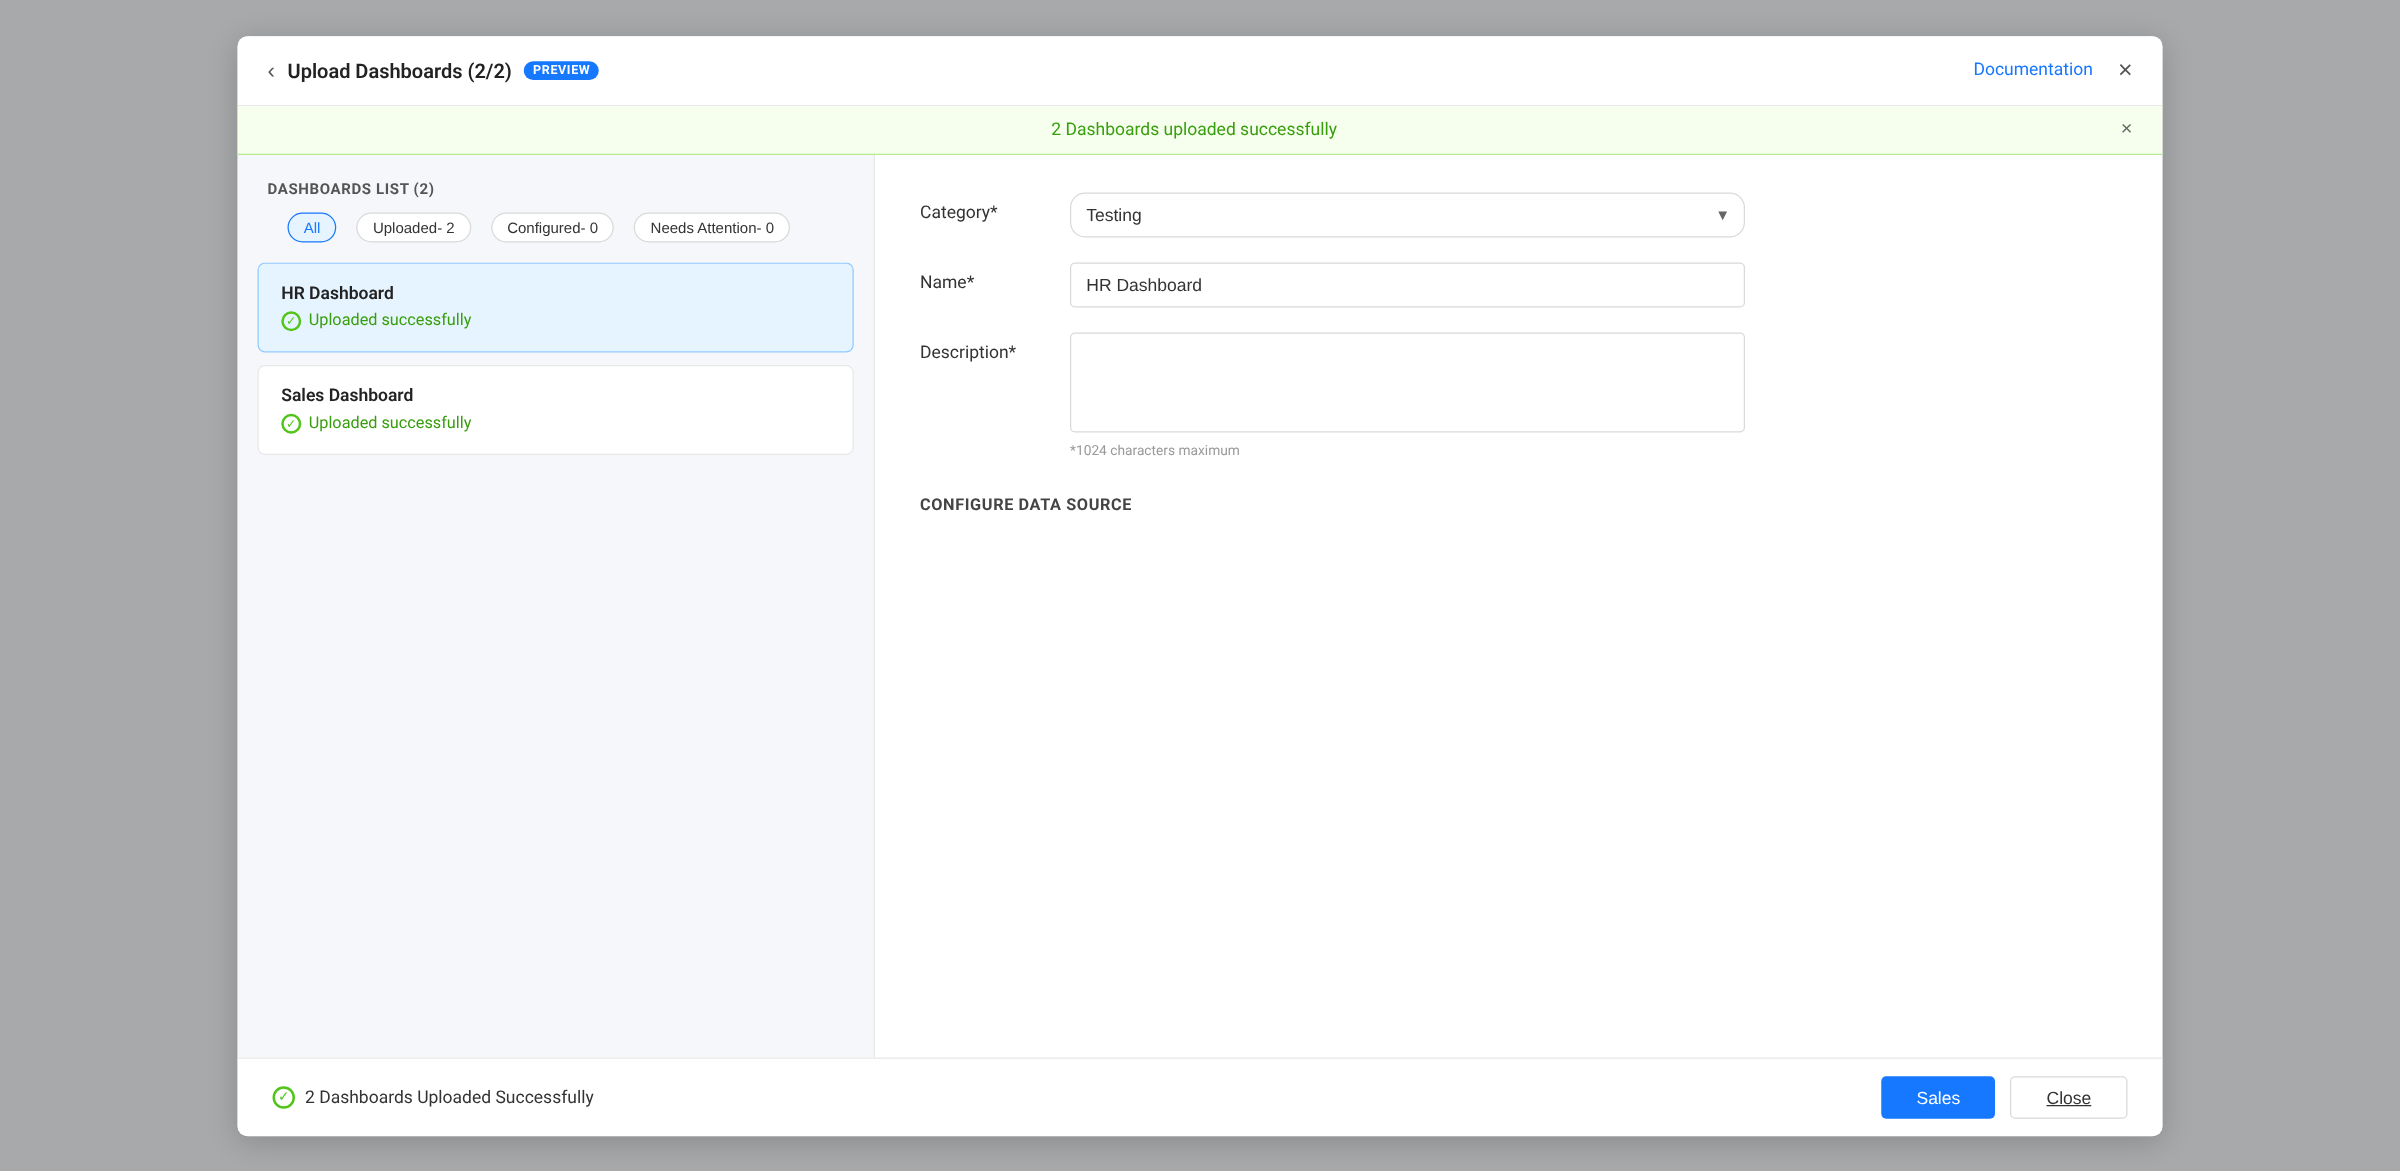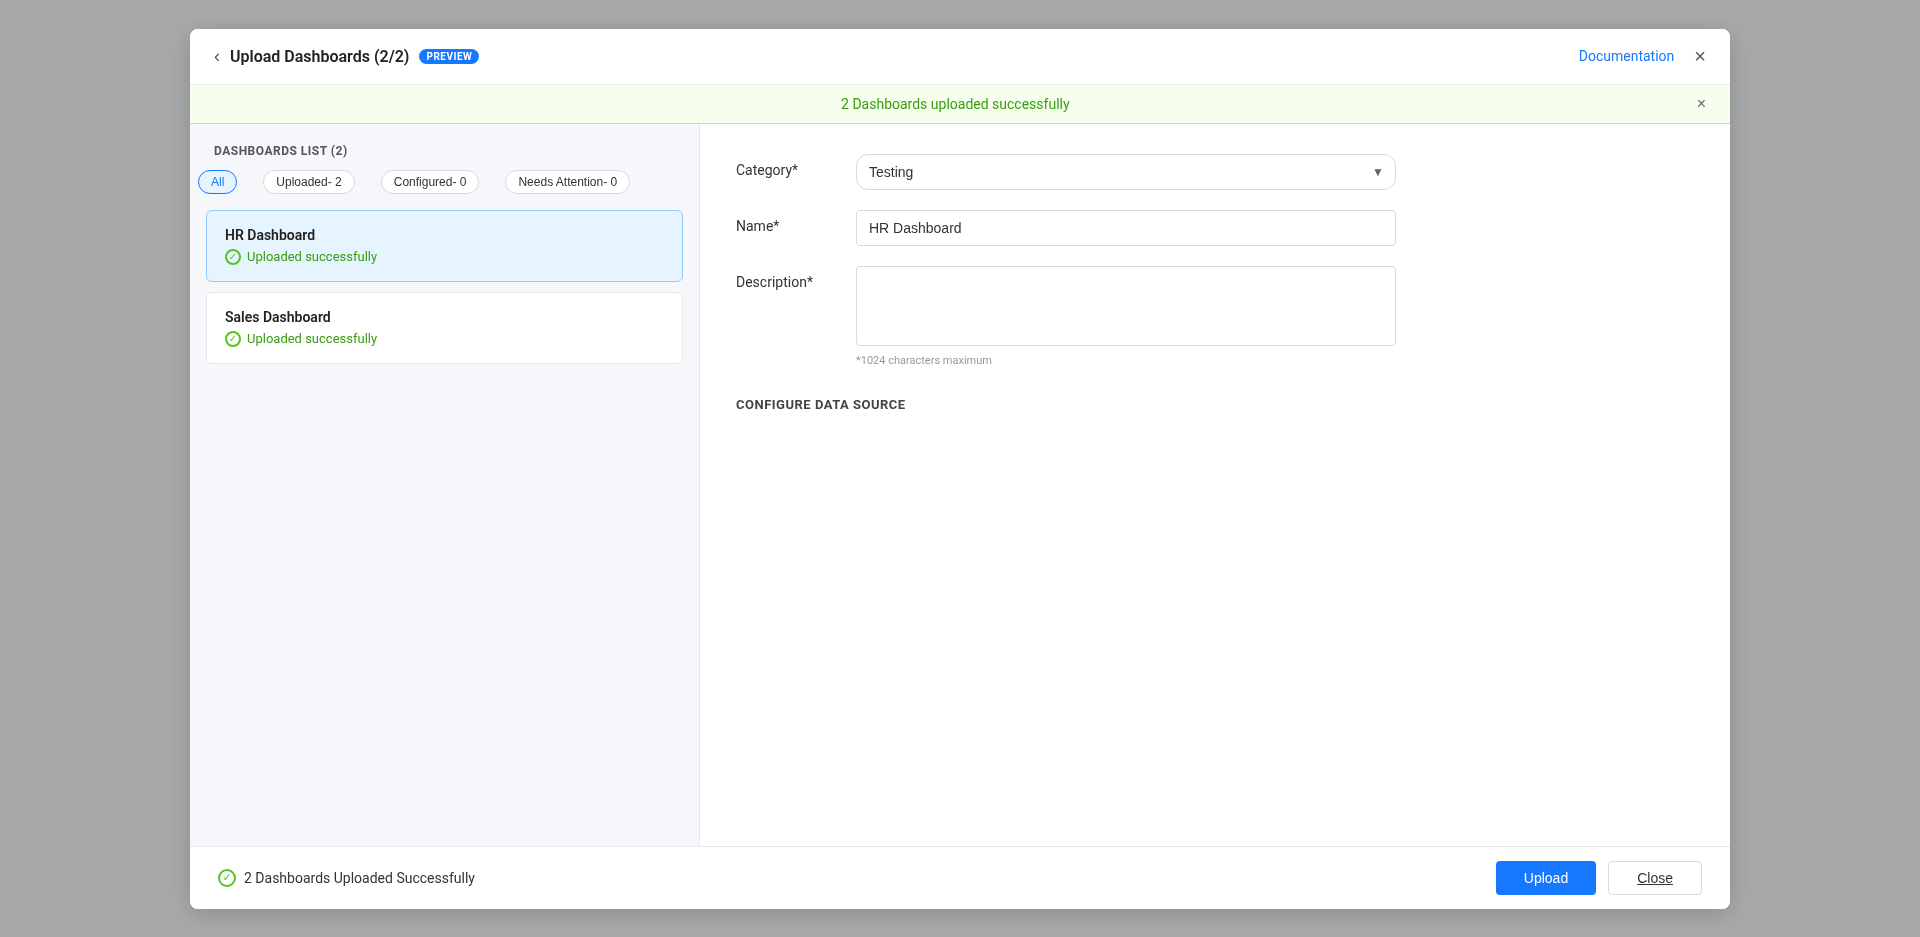--- a/index.html
+++ b/index.html
@@ -127,22 +127,22 @@
     .dashboards-list-header {
       padding: 20px 24px 12px;
       font-size: 12px;
       font-weight: 700;
       color: #555;
       letter-spacing: 0.5px;
     }
     .filter-tabs {
       display: flex;
       align-items: center;
-      gap: 26px;
-      padding: 0 8px 16px;
+      gap: 16px;
+      padding: 0 40px 16px;
     }
     .filter-tab {
       border: 1px solid #d9d9d9;
       border-radius: 14px;
       padding: 4px 12px;
       font-size: 12px;
       cursor: pointer;
       background: #fff;
       color: #333;
     }
@@ -464,18 +464,18 @@
         </div>
       </div>
     </div>
 
     <div class="modal-footer">
       <div class="footer-status">
         <span class="footer-check">✓</span>
         <span>2 Dashboards Uploaded Successfully</span>
       </div>
       <div class="footer-actions">
-        <button class="btn-upload">Upload</button>
+        <button class="btn-upload">Sales</button>
         <button class="btn-close">Close</button>
       </div>
     </div>
   </div>
 </div>
 
 </body></html>

